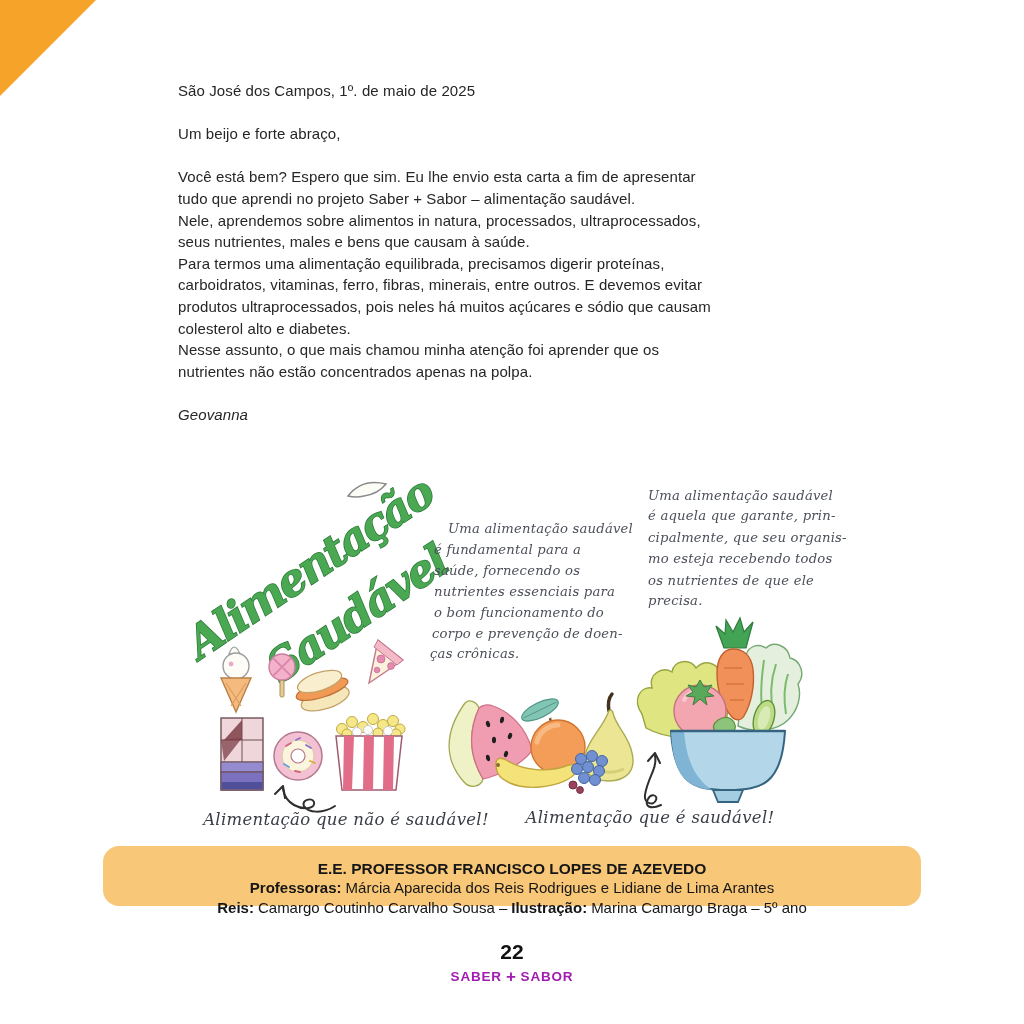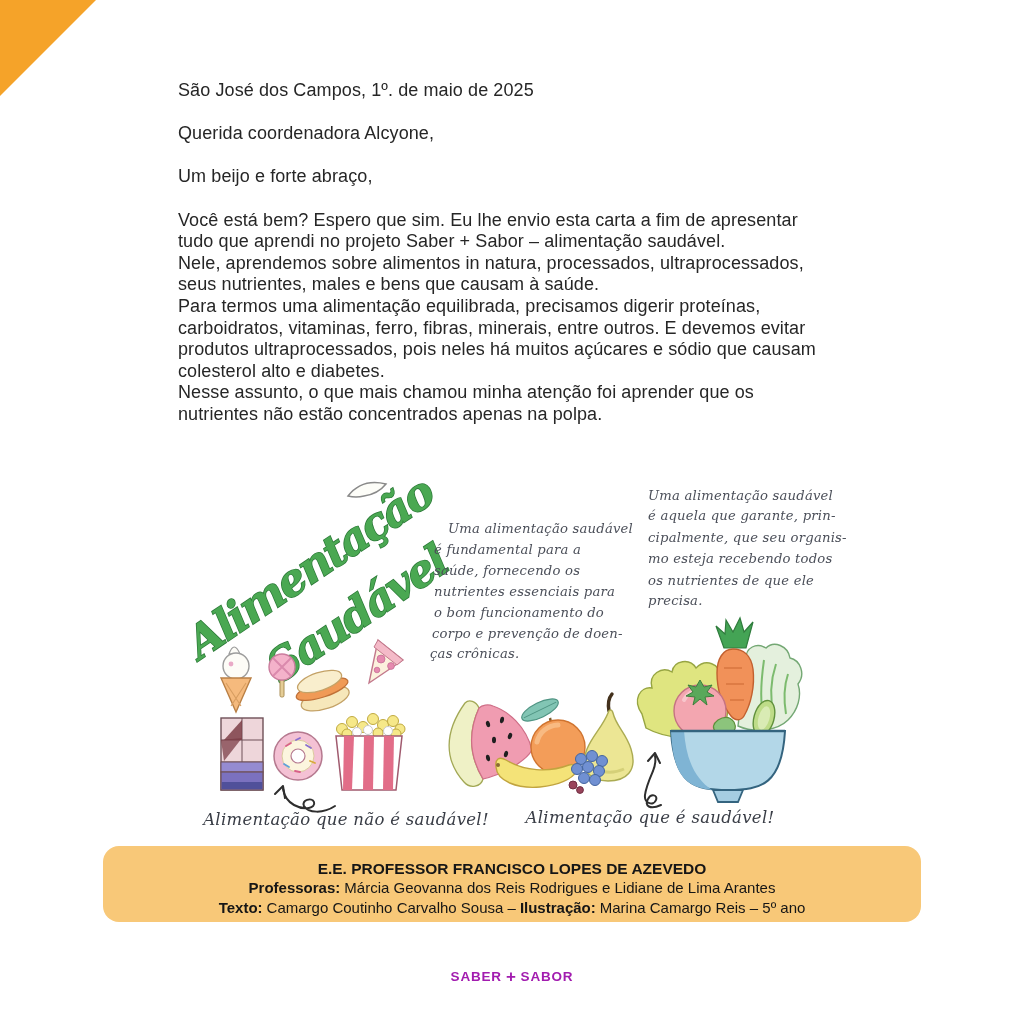--- a/index.html
+++ b/index.html
@@ -3,35 +3,35 @@
 <meta charset="utf-8">
 <style>
   html,body{margin:0;padding:0;background:#fff;}
   #page{position:relative;width:1024px;height:1024px;background:#ffffff;overflow:hidden;
         font-family:"Liberation Sans",sans-serif;}
   
   .corner{position:absolute;top:0;left:0;width:96px;height:96px;
           clip-path:polygon(0 0,100% 0,0 100%);}
   
   .letter{position:absolute;left:178px;top:80px;width:676px;
-          font-size:18px;line-height:21.6px;color:#262626;letter-spacing:.1px;}
+          font-size:15px;line-height:21.6px;color:#262626;letter-spacing:.1px;}
   .letter .para{margin:0 0 21.6px 0;}
   .letter .body{white-space:pre-line;}
   .letter .signature{font-style:italic;}
   
   .drawing{position:absolute;left:172px;top:468px;}
   .title-text{font-family:"DejaVu Serif",serif;font-style:italic;font-weight:bold;
               font-size:44px;letter-spacing:-2px;paint-order:stroke;}
   .hand{font-family:"DejaVu Serif",serif;font-style:italic;font-size:13.2px;
         fill:#4b4f59;letter-spacing:.2px;}
   .hand-cap{font-family:"DejaVu Serif",serif;font-style:italic;font-size:16.5px;
         fill:#393d46;text-anchor:middle;letter-spacing:.3px;}
   .sketch{stroke:#2e2e2e;stroke-width:2;fill:none;stroke-linecap:round;}
   
-  .banner{position:absolute;left:103px;top:846px;width:818px;height:76px;
+  .banner{position:absolute;left:103px;top:846px;width:818px;height:60px;
           border-radius:16px;text-align:center;color:#161616;}
   .banner .b1{padding-top:13px;font-weight:bold;font-size:15.5px;line-height:19px;}
   .banner .b2{font-size:15px;line-height:20px;}
   .banner .bold{font-weight:bold;}
   .banner .b2 span{margin:0 2px;}
   
   .pageno{position:absolute;left:0;top:940px;width:1024px;text-align:center;
           font-weight:bold;font-size:21px;color:#111;}
   .mag{position:absolute;left:0;top:967px;width:1024px;text-align:center;
        font-weight:bold;font-size:13.5px;letter-spacing:.8px;color:#a21caf;}
@@ -39,32 +39,32 @@
 </style>
 </head>
 <body>
 
 <div id="page">
 
   <div class="corner" style="background:#f5a329;"></div>
 
   <div class="letter">
     <div class="para">São José dos Campos, 1º. de maio de 2025</div>
-    <div class="para">Querida coordenadora Alcyone,</div>
     <div class="para">Um beijo e forte abraço,</div>
     <div class="para body">Você está bem? Espero que sim. Eu lhe envio esta carta a fim de apresentar
 tudo que aprendi no projeto Saber + Sabor – alimentação saudável.
 Nele, aprendemos sobre alimentos in natura, processados, ultraprocessados,
 seus nutrientes, males e bens que causam à saúde.
 Para termos uma alimentação equilibrada, precisamos digerir proteínas,
 carboidratos, vitaminas, ferro, fibras, minerais, entre outros. E devemos evitar
 produtos ultraprocessados, pois neles há muitos açúcares e sódio que causam
 colesterol alto e diabetes.
 Nesse assunto, o que mais chamou minha atenção foi aprender que os
 nutrientes não estão concentrados apenas na polpa.</div>
+    <div class="signature">Geovanna</div>
   </div>
 
   <svg class="drawing" width="680" height="380" viewBox="0 0 680 380" xmlns="http://www.w3.org/2000/svg">
 
     <g>
       <path d="M176,28 Q190,10 214,16 Q206,26 192,28 Q184,30 176,28 Z" fill="#fdfdf8" stroke="#8a8a8a" stroke-width="1.5"></path>
       <text class="title-text" transform="translate(28,192) rotate(-34)" fill="#4aa852" stroke="#2c7a38" stroke-width="1.5">Alimentação</text>
       <text class="title-text" transform="translate(108,216) rotate(-34)" fill="#4aa852" stroke="#2c7a38" stroke-width="1.5">Saudável</text>
     </g>
 
@@ -242,24 +242,25 @@
       <path d="M541,322 L571,322 L566,334 L546,334 Z" fill="#a5cde2" stroke="#34647f" stroke-width="1.8"></path>
     </g>
 
     <text class="hand-cap" x="174" y="357">Alimentação que não é saudável!</text>
     <text class="hand-cap" x="478" y="355">Alimentação que é saudável!</text>
   </svg>
 
   <div class="banner" style="background:#f8c878;">
     <div class="b1">E.E. PROFESSOR FRANCISCO LOPES DE AZEVEDO</div>
     <div class="b2">
-      <span class="bold">Professoras:</span><span>Márcia Geovanna dos Reis Rodrigues e Lidiane de Lima Arantes</span>
+      <span class="bold">Professoras:</span><span>Márcia Aparecida dos Reis Rodrigues e Lidiane de Lima Arantes</span>
     </div>
     <div class="b2">
-      <span class="bold">Texto:</span><span>Camargo Coutinho Carvalho Sousa –</span><span class="bold">Ilustração:</span><span>Marina Camargo Reis – 5º ano</span>
+      <span class="bold">Reis:</span><span>Camargo Coutinho Carvalho Sousa –</span><span class="bold">Ilustração:</span><span>Marina Camargo Braga – 5º ano</span>
     </div>
   </div>
 
+  <div class="pageno">22</div>
   <div class="mag">
     <span>SABER</span><span class="plus">+</span><span>SABOR</span>
   </div>
 
 </div>
 
 </body></html>

